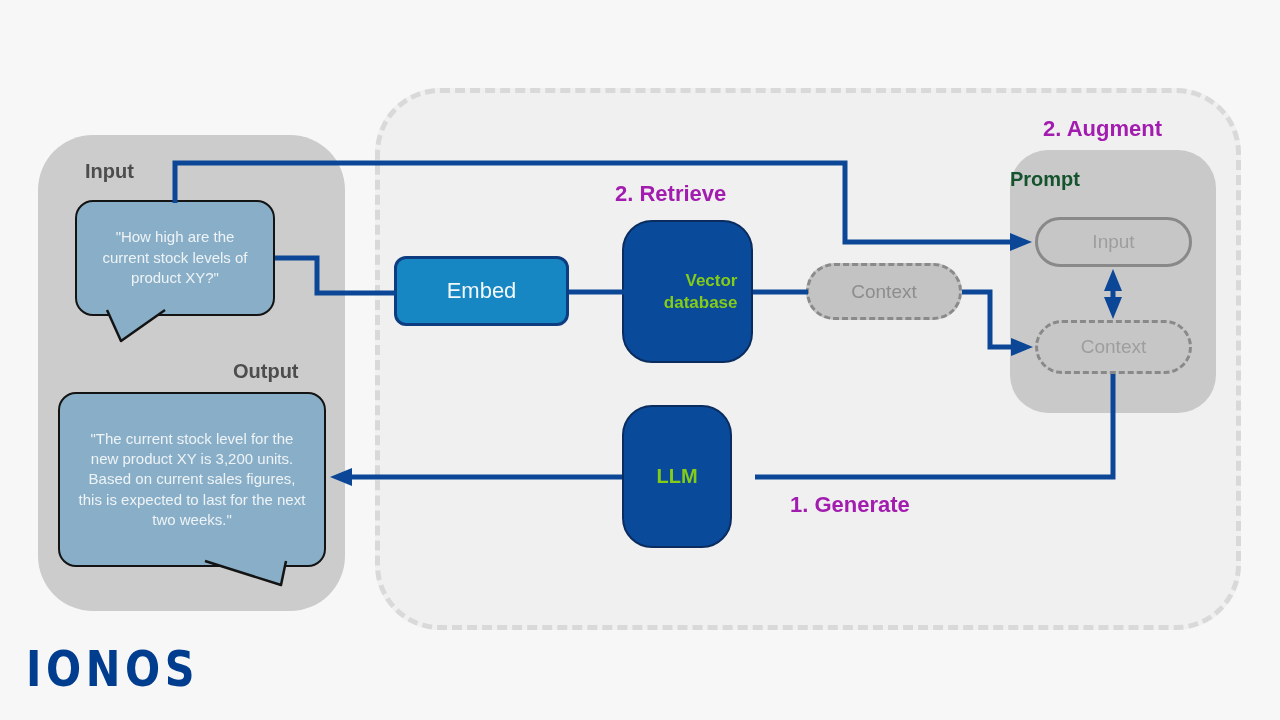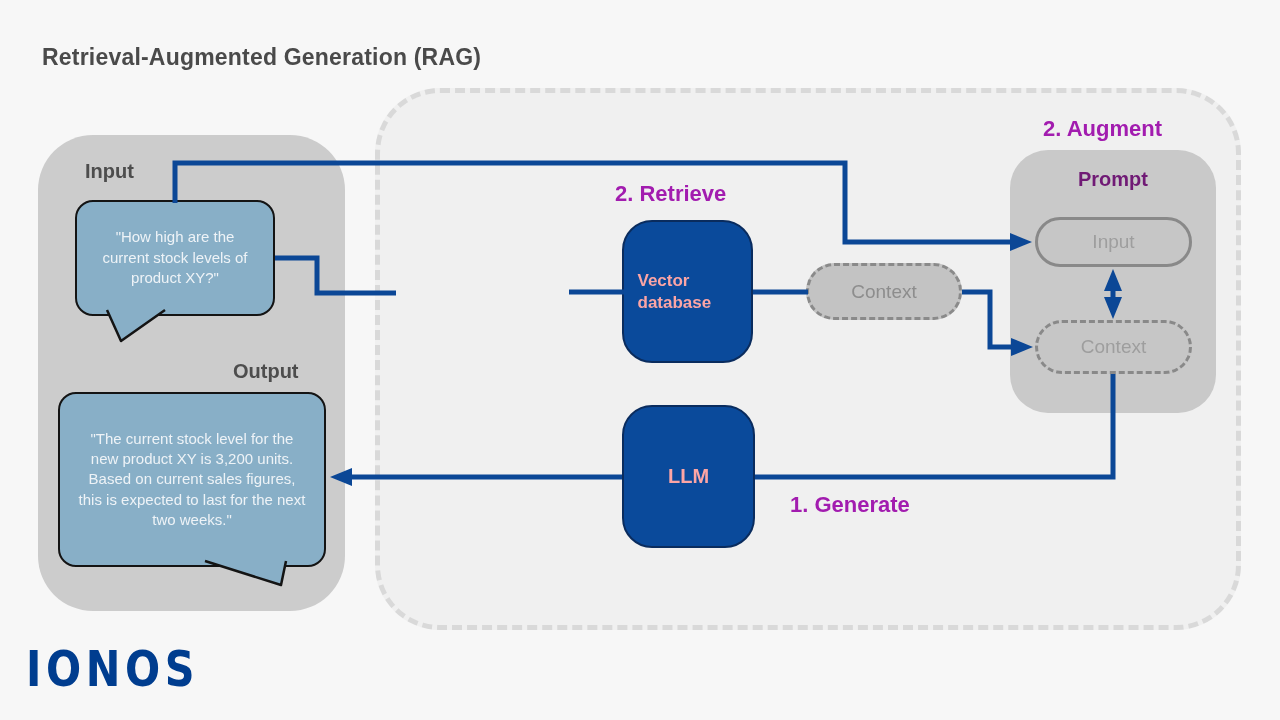--- a/index.html
+++ b/index.html
@@ -51,40 +51,40 @@
 
   
   .embed-box{
     position:absolute;left:394px;top:256px;width:175px;height:70px;
     background:#1787c3;border:3px solid #0d3d80;border-radius:12px;
     display:flex;align-items:center;justify-content:center;
     color:#f2f7fb;font-size:22px;box-sizing:border-box;z-index:3;
   }
   .navy-box{
     position:absolute;background:#0a4a9b;border:2.5px solid #0a2c5e;border-radius:30px;
-    display:flex;align-items:center;justify-content:center;text-align:left;
-    color:#fca5a5;font-weight:700;box-sizing:border-box;z-index:3;
+    display:flex;align-items:center;justify-content:center;text-align:right;
+    color:#84cc16;font-weight:700;box-sizing:border-box;z-index:3;
   }
   .vector-db{left:622px;top:220px;width:131px;height:143px;font-size:17px;line-height:1.25;}
   .vector-db .inner{width:100px;}
-  .llm-box{left:622px;top:405px;width:133px;height:143px;font-size:20px;}
+  .llm-box{left:622px;top:405px;width:110px;height:143px;font-size:20px;}
 
   
   .pill{
     position:absolute;box-sizing:border-box;z-index:3;
     display:flex;align-items:center;justify-content:center;
     font-size:19px;
   }
   .context-mid{
     left:806px;top:263px;width:156px;height:57px;border-radius:28px;
     background:#c3c3c3;border:3px dashed #8a8a8a;color:#8d8d8d;
   }
   .prompt-title{
-    position:absolute;left:1010px;top:168px;width:206px;text-align:center;
-    font-size:20px;font-weight:700;color:#701a75;z-index:3;
+    position:absolute;left:1010px;top:168px;width:206px;text-align:left;
+    font-size:20px;font-weight:700;color:#14532d;z-index:3;
   }
   .pill-input{
     left:1035px;top:217px;width:157px;height:50px;border-radius:25px;
     background:#c6c6c6;border:3px solid #898989;color:#9e9e9e;
   }
   .pill-context{
     left:1035px;top:320px;width:157px;height:54px;border-radius:27px;
     background:#c6c6c6;border:3px dashed #898989;color:#9e9e9e;
   }
 
@@ -100,21 +100,20 @@
     font-weight:800;font-size:45px;color:#003d8f;
     letter-spacing:5px;transform:scale(.92,1.1);transform-origin:left top;
     z-index:3;
   }
 </style>
 </head>
 <body>
 
 <div class="canvas">
 
-  <div class="page-title">Retrieval-Augmented Generation (RAG)</div>
 
   <div class="left-panel"></div>
   <div class="dashed-container"></div>
   <div class="prompt-panel"></div>
 
   <div class="section-label" style="left:85px;top:160px;">Input</div>
 
   <div class="bubble" style="left:75px;top:200px;width:200px;height:116px;padding:8px 14px;">
     <span>"How high are the current stock levels of product XY?"</span>
     <svg class="tail" style="top:calc(100% - 4px);" width="120" height="40" viewBox="0 0 120 40">
@@ -126,20 +125,23 @@
 
   <div class="bubble" style="left:58px;top:392px;width:268px;height:175px;padding:10px 16px;">
     <span>"The current stock level for the new product XY is 3,200 units. Based on current sales figures, this is expected to last for the next two weeks."</span>
     <svg class="tail" style="top:calc(100% - 4px);" width="260" height="40" viewBox="0 0 260 40">
       <path d="M 145,0 L 221,24 L 226,0" fill="#88afc7" stroke="#141414" stroke-width="2.5" stroke-linejoin="round"></path>
     </svg>
   </div>
 
   <div class="step-label" style="left:615px;top:181px;">2. Retrieve</div>
 
+  <div class="embed-box">
+    <span>Embed</span>
+  </div>
 
   <div class="navy-box vector-db">
     <div class="inner">Vector database</div>
   </div>
 
   <div class="pill context-mid">
     <span>Context</span>
   </div>
 
   <div class="step-label" style="left:1043px;top:116px;">2. Augment</div>

